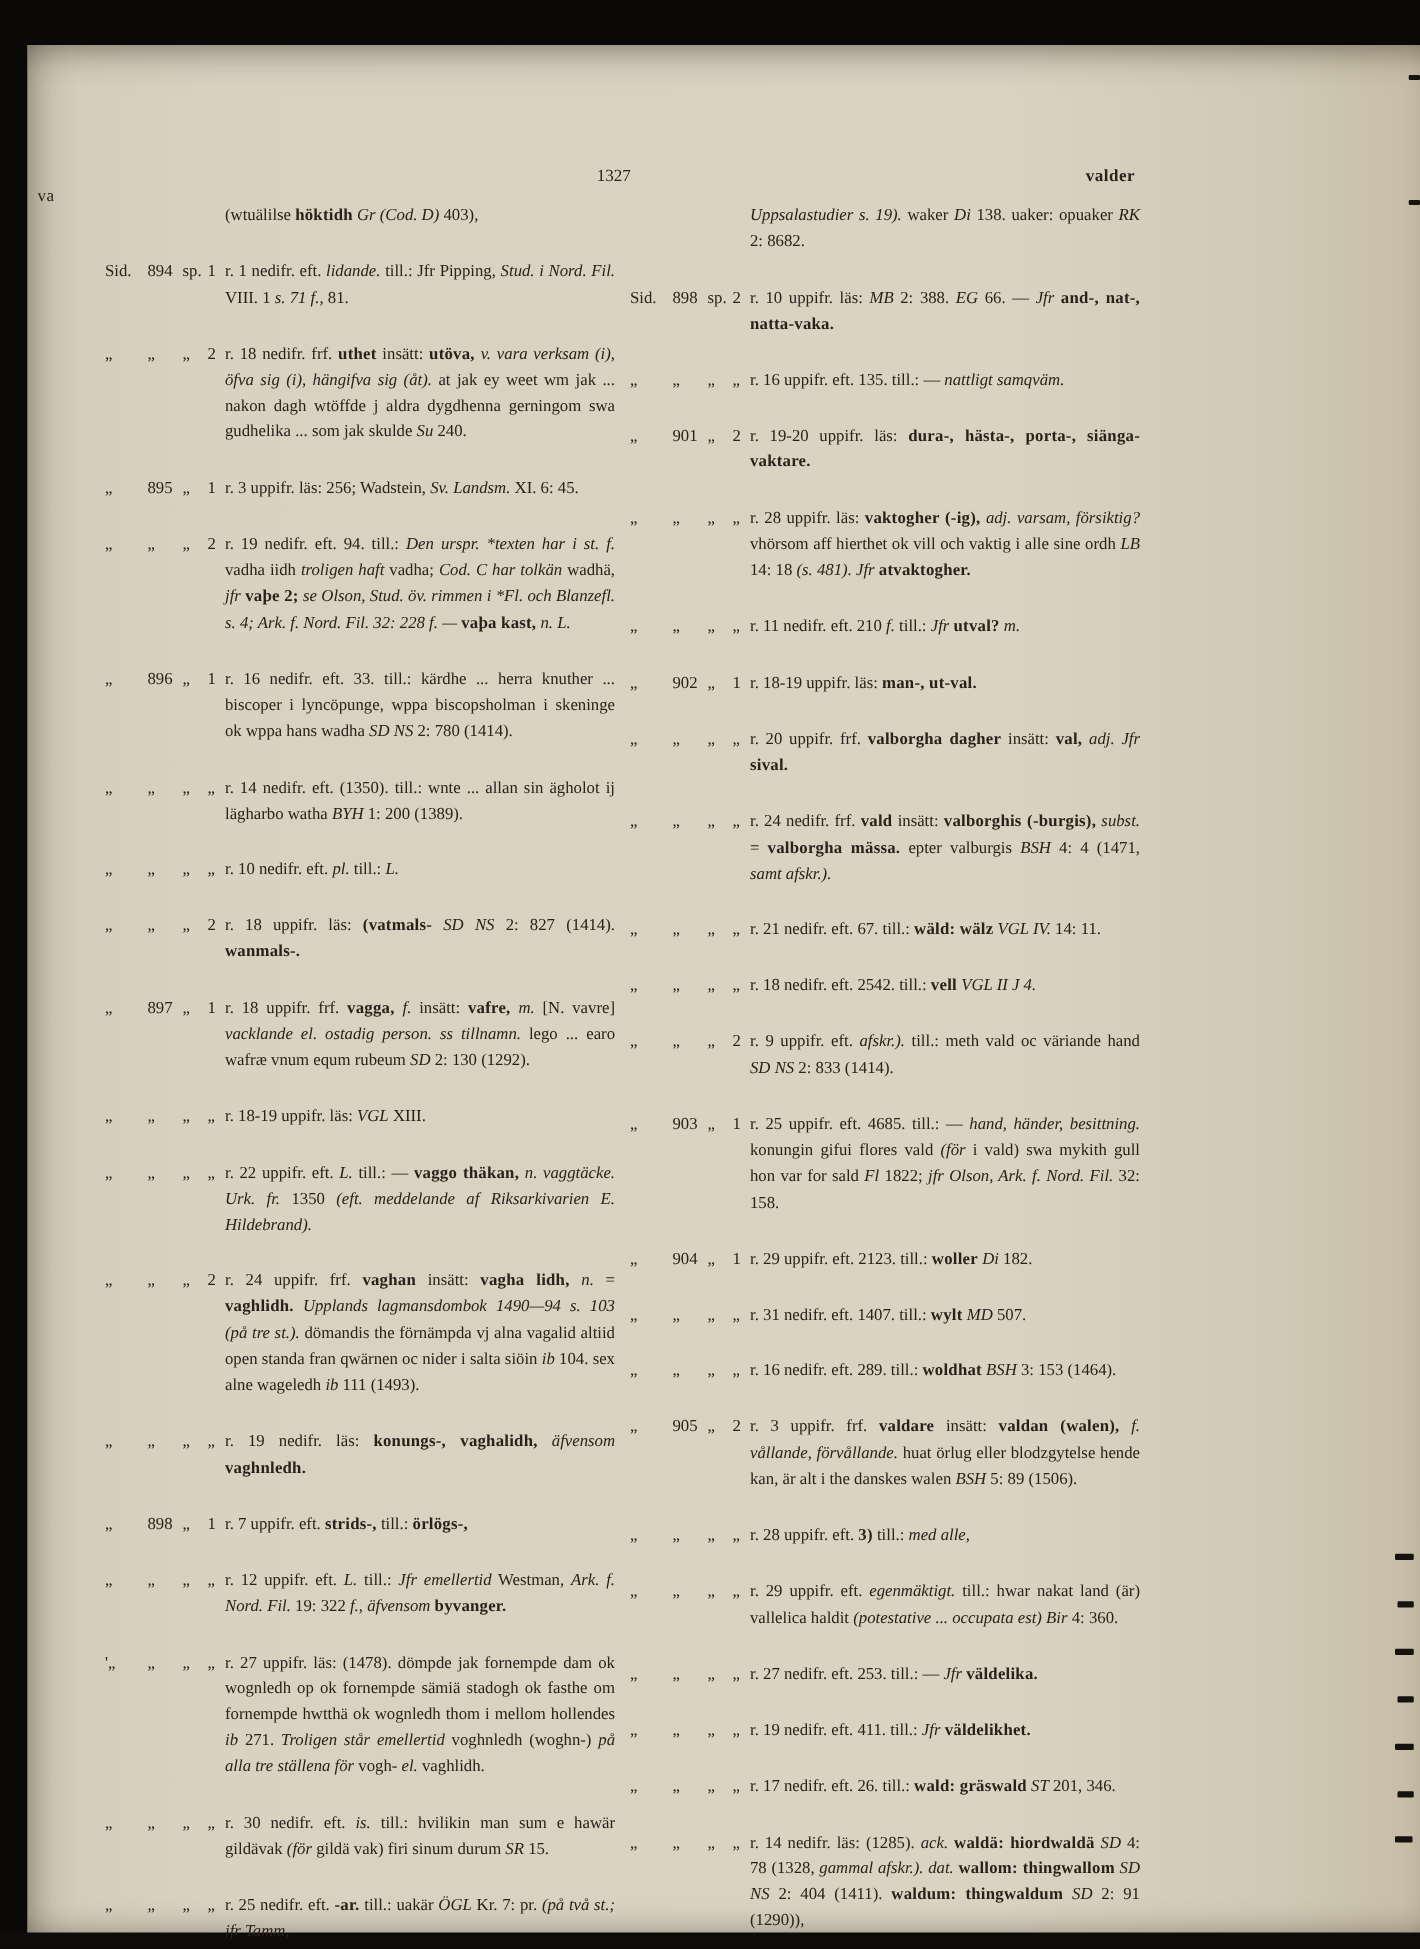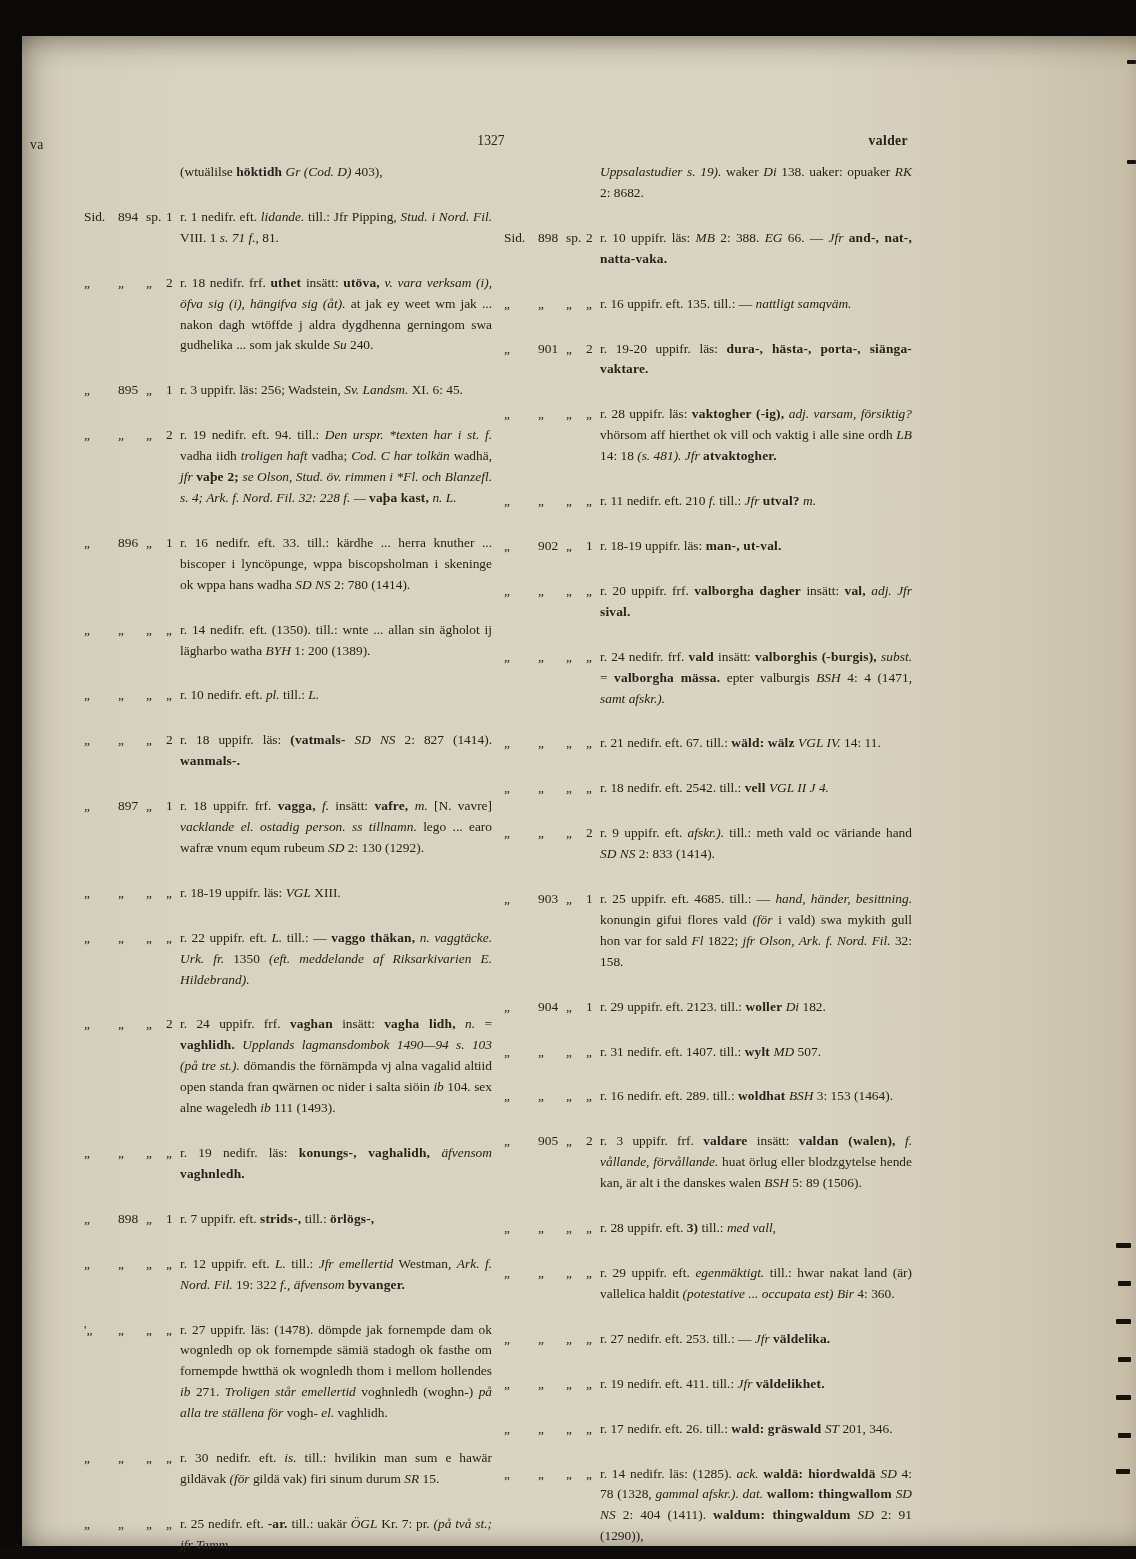--- a/index.html
+++ b/index.html
@@ -11,21 +11,21 @@
   .bar-left{position:absolute;left:0;top:0;width:22px;height:1559px;background:#0a0908;}
   .bar-bottom{position:absolute;left:0;bottom:0;width:1136px;height:13px;background:#0d0c0a;}
   .paper{position:absolute;left:22px;top:36px;right:0;bottom:13px;
          background:linear-gradient(90deg,#d3ccba 0%,#d8d2c1 14%,#d9d3c2 70%,#d1c9b5 90%,#c7bda7 100%);
          box-shadow:inset 22px 0 34px -20px rgba(40,32,18,.45),
                     inset 0 24px 30px -22px rgba(40,32,18,.5),
                     inset 0 -18px 26px -20px rgba(40,32,18,.35);
          color:#27221a;}
   .pagehead{position:absolute;left:8px;top:97px;width:878px;height:20px;
             font-size:13.6px;}
-  .ph-left{position:absolute;left:0;top:4px;letter-spacing:.5px;text-align:right;}
+  .ph-left{position:absolute;left:0;top:16px;letter-spacing:.5px;text-align:right;}
   .ph-center{position:absolute;left:52.5%;transform:translateX(-50%);top:0;}
   .ph-right{position:absolute;right:0;top:0;font-weight:bold;letter-spacing:.4px;}
   .cols{position:absolute;left:62px;top:126px;width:828px;display:flex;gap:12px;}
   .col{flex:1 1 0;font-size:13.4px;line-height:20.9px;text-align:justify;}
   .entry{margin:0;padding-left:96px;text-indent:-96px;}
   .entry.cont{text-indent:0;}
   .lbl{display:inline;}
   .lc{display:inline-block;text-indent:0;vertical-align:baseline;}
   .lc1{width:34px;}
   .lc2{width:28px;margin-top:24px;}
@@ -91,21 +91,21 @@
           <p class="entry"><span class="lbl"><span class="lc lc1">„</span><span class="lc lc2">„</span><span class="lc lc3">„</span><span class="lc lc4">„</span></span><span class="seg-n">r. 20 uppifr. frf. </span><span class="seg-b">valborgha dagher</span><span class="seg-n"> insätt: </span><span class="seg-b">val,</span><span class="seg-n"> </span><span class="seg-i">adj.</span><span class="seg-n"> </span><span class="seg-i">Jfr</span><span class="seg-n"> </span><span class="seg-b">sival.</span></p>
           <p class="entry"><span class="lbl"><span class="lc lc1">„</span><span class="lc lc2">„</span><span class="lc lc3">„</span><span class="lc lc4">„</span></span><span class="seg-n">r. 24 nedifr. frf. </span><span class="seg-b">vald</span><span class="seg-n"> insätt: </span><span class="seg-b">valborghis (-burgis),</span><span class="seg-n"> </span><span class="seg-i">subst.</span><span class="seg-n"> = </span><span class="seg-b">valborgha mässa.</span><span class="seg-n"> epter valburgis </span><span class="seg-i">BSH</span><span class="seg-n"> 4: 4 (1471, </span><span class="seg-i">samt afskr.).</span></p>
           <p class="entry"><span class="lbl"><span class="lc lc1">„</span><span class="lc lc2">„</span><span class="lc lc3">„</span><span class="lc lc4">„</span></span><span class="seg-n">r. 21 nedifr. eft. 67. till.: </span><span class="seg-b">wäld: wälz</span><span class="seg-n"> </span><span class="seg-i">VGL IV.</span><span class="seg-n"> 14: 11.</span></p>
           <p class="entry"><span class="lbl"><span class="lc lc1">„</span><span class="lc lc2">„</span><span class="lc lc3">„</span><span class="lc lc4">„</span></span><span class="seg-n">r. 18 nedifr. eft. 2542. till.: </span><span class="seg-b">vell</span><span class="seg-n"> </span><span class="seg-i">VGL II J 4.</span></p>
           <p class="entry"><span class="lbl"><span class="lc lc1">„</span><span class="lc lc2">„</span><span class="lc lc3">„</span><span class="lc lc4">2</span></span><span class="seg-n">r. 9 uppifr. eft. </span><span class="seg-i">afskr.).</span><span class="seg-n"> till.: meth vald oc väriande hand </span><span class="seg-i">SD NS</span><span class="seg-n"> 2: 833 (1414).</span></p>
           <p class="entry"><span class="lbl"><span class="lc lc1">„</span><span class="lc lc2">903</span><span class="lc lc3">„</span><span class="lc lc4">1</span></span><span class="seg-n">r. 25 uppifr. eft. 4685. till.: — </span><span class="seg-i">hand, händer, besittning.</span><span class="seg-n"> konungin gifui flores vald </span><span class="seg-i">(för</span><span class="seg-n"> i vald) swa mykith gull hon var for sald </span><span class="seg-i">Fl</span><span class="seg-n"> 1822; </span><span class="seg-i">jfr Olson, Ark. f. Nord. Fil.</span><span class="seg-n"> 32: 158.</span></p>
           <p class="entry"><span class="lbl"><span class="lc lc1">„</span><span class="lc lc2">904</span><span class="lc lc3">„</span><span class="lc lc4">1</span></span><span class="seg-n">r. 29 uppifr. eft. 2123. till.: </span><span class="seg-b">woller</span><span class="seg-n"> </span><span class="seg-i">Di</span><span class="seg-n"> 182.</span></p>
           <p class="entry"><span class="lbl"><span class="lc lc1">„</span><span class="lc lc2">„</span><span class="lc lc3">„</span><span class="lc lc4">„</span></span><span class="seg-n">r. 31 nedifr. eft. 1407. till.: </span><span class="seg-b">wylt</span><span class="seg-n"> </span><span class="seg-i">MD</span><span class="seg-n"> 507.</span></p>
           <p class="entry"><span class="lbl"><span class="lc lc1">„</span><span class="lc lc2">„</span><span class="lc lc3">„</span><span class="lc lc4">„</span></span><span class="seg-n">r. 16 nedifr. eft. 289. till.: </span><span class="seg-b">woldhat</span><span class="seg-n"> </span><span class="seg-i">BSH</span><span class="seg-n"> 3: 153 (1464).</span></p>
           <p class="entry"><span class="lbl"><span class="lc lc1">„</span><span class="lc lc2">905</span><span class="lc lc3">„</span><span class="lc lc4">2</span></span><span class="seg-n">r. 3 uppifr. frf. </span><span class="seg-b">valdare</span><span class="seg-n"> insätt: </span><span class="seg-b">valdan (walen),</span><span class="seg-n"> </span><span class="seg-i">f. vållande, förvållande.</span><span class="seg-n"> huat örlug eller blodzgytelse hende kan, är alt i the danskes walen </span><span class="seg-i">BSH</span><span class="seg-n"> 5: 89 (1506).</span></p>
-          <p class="entry"><span class="lbl"><span class="lc lc1">„</span><span class="lc lc2">„</span><span class="lc lc3">„</span><span class="lc lc4">„</span></span><span class="seg-n">r. 28 uppifr. eft. </span><span class="seg-b">3)</span><span class="seg-n"> till.: </span><span class="seg-i">med vall,</span></p>
+          <p class="entry"><span class="lbl"><span class="lc lc1">„</span><span class="lc lc2">„</span><span class="lc lc3">„</span><span class="lc lc4">„</span></span><span class="seg-n">r. 28 uppifr. eft. </span><span class="seg-b">3)</span><span class="seg-n"> till.: </span><span class="seg-i">med alle,</span></p>
           <p class="entry"><span class="lbl"><span class="lc lc1">„</span><span class="lc lc2">„</span><span class="lc lc3">„</span><span class="lc lc4">„</span></span><span class="seg-n">r. 29 uppifr. eft. </span><span class="seg-i">egenmäktigt.</span><span class="seg-n"> till.: hwar nakat land (är) vallelica haldit </span><span class="seg-i">(potestative ... occupata est)</span><span class="seg-n"> </span><span class="seg-i">Bir</span><span class="seg-n"> 4: 360.</span></p>
           <p class="entry"><span class="lbl"><span class="lc lc1">„</span><span class="lc lc2">„</span><span class="lc lc3">„</span><span class="lc lc4">„</span></span><span class="seg-n">r. 27 nedifr. eft. 253. till.: — </span><span class="seg-i">Jfr</span><span class="seg-n"> </span><span class="seg-b">väldelika.</span></p>
           <p class="entry"><span class="lbl"><span class="lc lc1">„</span><span class="lc lc2">„</span><span class="lc lc3">„</span><span class="lc lc4">„</span></span><span class="seg-n">r. 19 nedifr. eft. 411. till.: </span><span class="seg-i">Jfr</span><span class="seg-n"> </span><span class="seg-b">väldelikhet.</span></p>
           <p class="entry"><span class="lbl"><span class="lc lc1">„</span><span class="lc lc2">„</span><span class="lc lc3">„</span><span class="lc lc4">„</span></span><span class="seg-n">r. 17 nedifr. eft. 26. till.: </span><span class="seg-b">wald: gräswald</span><span class="seg-n"> </span><span class="seg-i">ST</span><span class="seg-n"> 201, 346.</span></p>
           <p class="entry"><span class="lbl"><span class="lc lc1">„</span><span class="lc lc2">„</span><span class="lc lc3">„</span><span class="lc lc4">„</span></span><span class="seg-n">r. 14 nedifr. läs: (1285). </span><span class="seg-i">ack.</span><span class="seg-n"> </span><span class="seg-b">waldä: hiordwaldä</span><span class="seg-n"> </span><span class="seg-i">SD</span><span class="seg-n"> 4: 78 (1328, </span><span class="seg-i">gammal afskr.).</span><span class="seg-n"> </span><span class="seg-i">dat.</span><span class="seg-n"> </span><span class="seg-b">wallom: thingwallom</span><span class="seg-n"> </span><span class="seg-i">SD NS</span><span class="seg-n"> 2: 404 (1411). </span><span class="seg-b">waldum: thingwaldum</span><span class="seg-n"> </span><span class="seg-i">SD</span><span class="seg-n"> 2: 91 (1290)),</span></p>
           <p class="entry"><span class="lbl"><span class="lc lc1">„</span><span class="lc lc2">„</span><span class="lc lc3">„</span><span class="lc lc4">„</span></span><span class="seg-n">r. 13 nedifr. eft. </span><span class="seg-i">vall,</span><span class="seg-n"> till.: </span><span class="seg-i">gräsbevuxen slätt,</span></p>
           <p class="entry"><span class="lbl"><span class="lc lc1">„</span><span class="lc lc2">„</span><span class="lc lc3">„</span><span class="lc lc4">„</span></span><span class="seg-n">r. 5 nedifr. eft. 1796. till.: — </span><span class="seg-i">om tingsplats.</span><span class="seg-n"> thaa ... her swanthe nielsson</span></p>
         </div>
     </div>
   </div>

